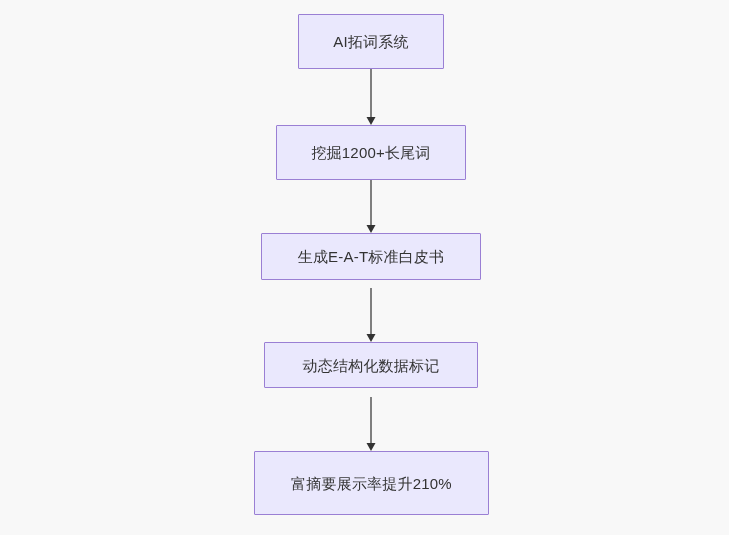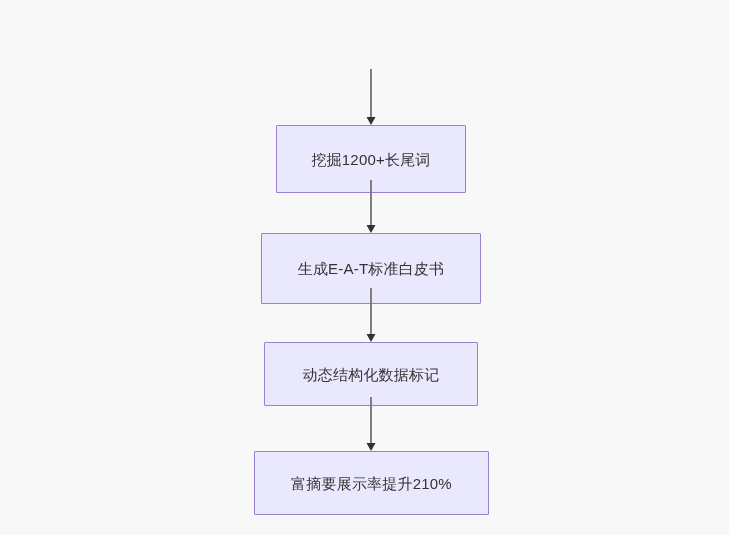--- a/index.html
+++ b/index.html
@@ -49,30 +49,33 @@
   .edge svg {
     display: block;
     overflow: visible;
   }
 </style>
 </head>
 <body style="background: rgb(248, 248, 248);">
 
 <div id="flowchart">
 
+  <div class="node" style="left: 298px; top: 14px; width: 146px; height: 55px; background: rgb(234, 232, 253); border-color: rgb(154, 127, 212); color: rgb(51, 51, 51);">
+    <span class="node-label">AI拓词系统</span>
+  </div>
 
-  <div class="node" style="left: 276px; top: 125px; width: 190px; height: 68px; background: rgb(234, 232, 253); border-color: rgb(154, 127, 212); color: rgb(51, 51, 51); text-align: center;">
+  <div class="node" style="left: 276px; top: 125px; width: 190px; height: 55px; background: rgb(234, 232, 253); border-color: rgb(154, 127, 212); color: rgb(51, 51, 51); text-align: center;">
     <span class="node-label">挖掘1200+长尾词</span>
   </div>
 
-  <div class="node" style="left: 261px; top: 233px; width: 220px; height: 71px; background: rgb(234, 232, 253); border-color: rgb(154, 127, 212); color: rgb(51, 51, 51);">
+  <div class="node" style="left: 261px; top: 233px; width: 220px; height: 47px; background: rgb(234, 232, 253); border-color: rgb(154, 127, 212); color: rgb(51, 51, 51);">
     <span class="node-label">生成E-A-T标准白皮书</span>
   </div>
 
-  <div class="node" style="left: 264px; top: 342px; width: 214px; height: 64px; background: rgb(234, 232, 253); border-color: rgb(154, 127, 212); color: rgb(51, 51, 51);">
+  <div class="node" style="left: 264px; top: 342px; width: 214px; height: 46px; background: rgb(234, 232, 253); border-color: rgb(154, 127, 212); color: rgb(51, 51, 51);">
     <span class="node-label">动态结构化数据标记</span>
   </div>
 
   <div class="node" style="left: 254px; top: 451px; width: 235px; height: 64px; background: rgb(234, 232, 253); border-color: rgb(154, 127, 212); color: rgb(51, 51, 51);">
     <span class="node-label">富摘要展示率提升210%</span>
   </div>
 
   <div class="edge" style="left: 362px; top: 69px; height: 56px;">
     <svg width="18" height="56" viewBox="0 0 18 56">
         <line x1="9" y1="0" x2="9" y2="49" stroke="#7f7f7f" stroke-width="2"></line>

